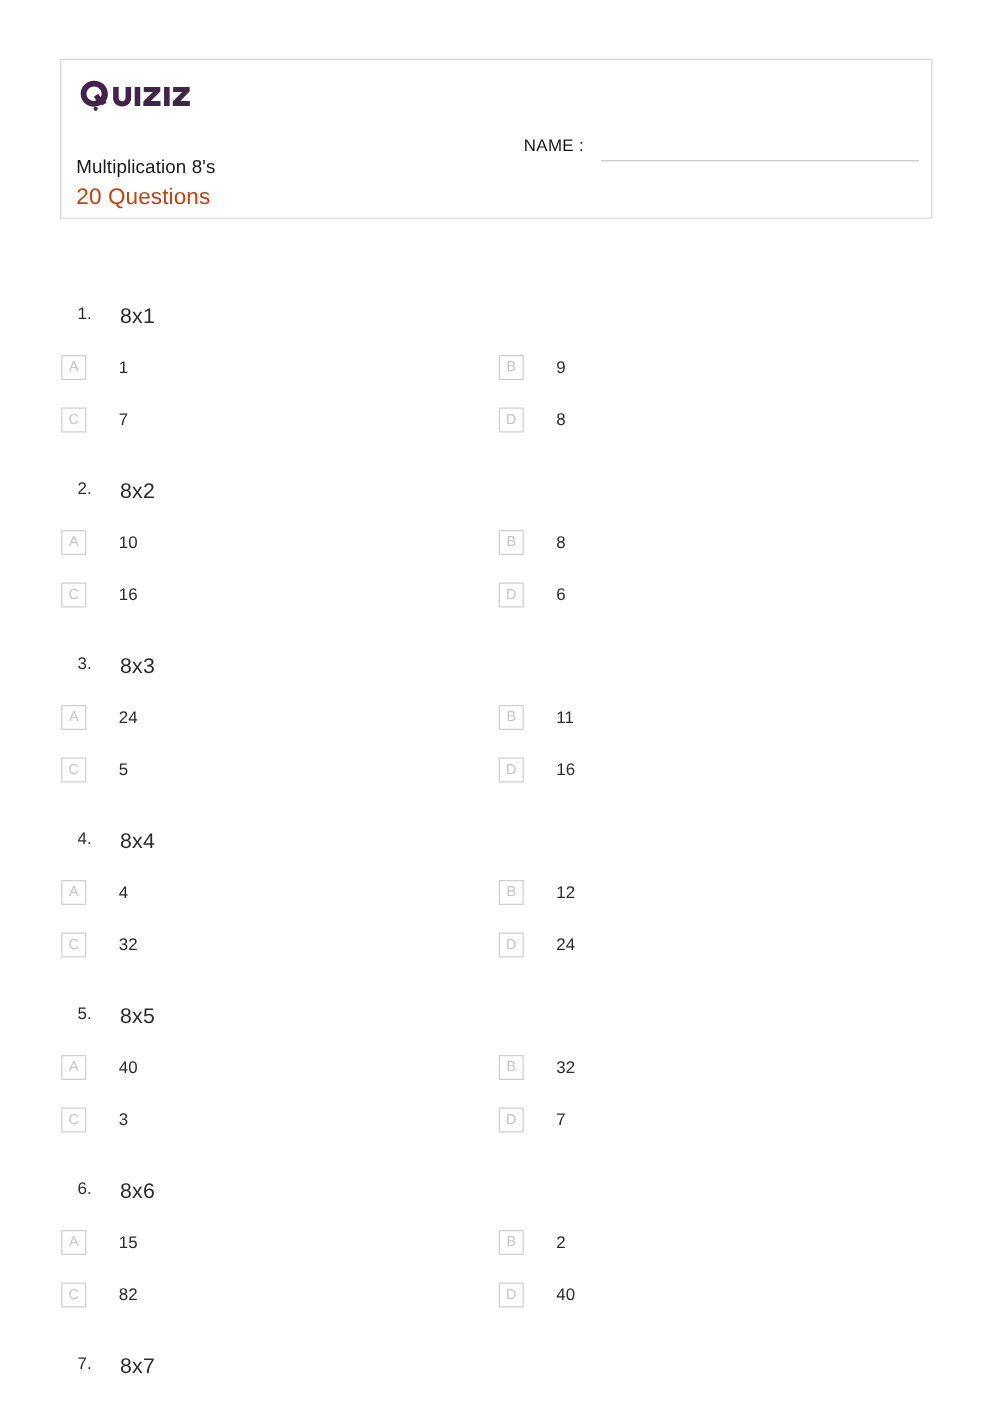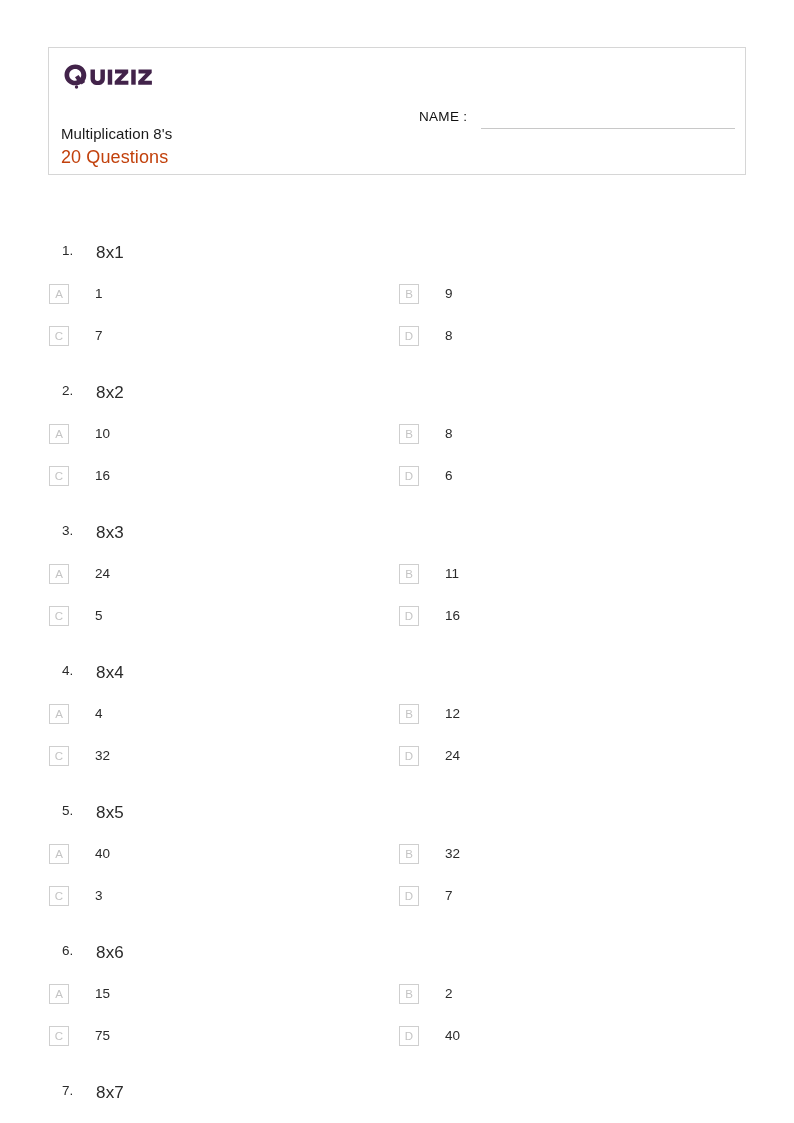--- a/index.html
+++ b/index.html
@@ -374,21 +374,21 @@
               <span class="opt-text">15</span>
             </div>
             <div class="option col-right">
               <span class="opt-letter">B</span>
               <span class="opt-text">2</span>
             </div>
           </div>
           <div class="option-row">
             <div class="option col-left">
               <span class="opt-letter">C</span>
-              <span class="opt-text">75</span>
+              <span class="opt-text">82</span>
             </div>
             <div class="option col-right">
               <span class="opt-letter">D</span>
               <span class="opt-text">40</span>
             </div>
           </div>
         </div>
       </div>
       <div class="question-block">
         <div class="q-head">

